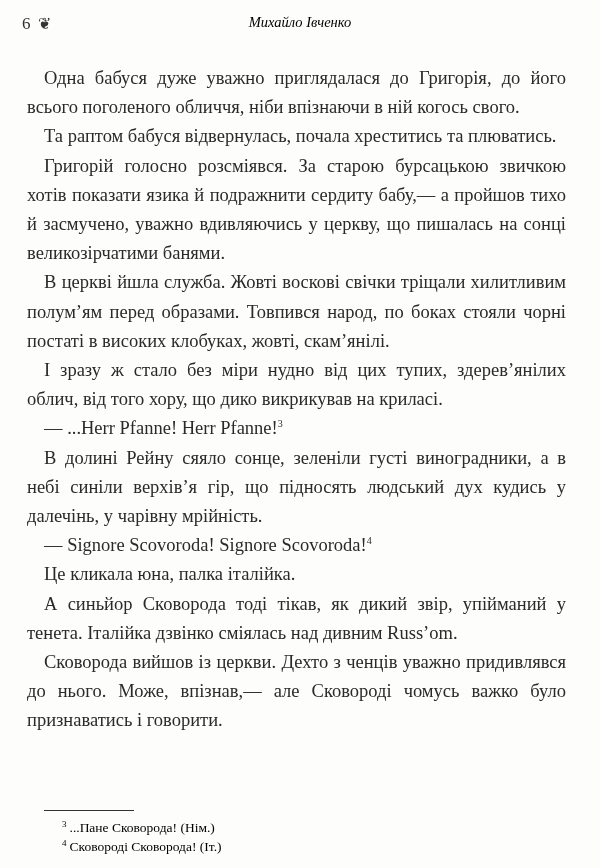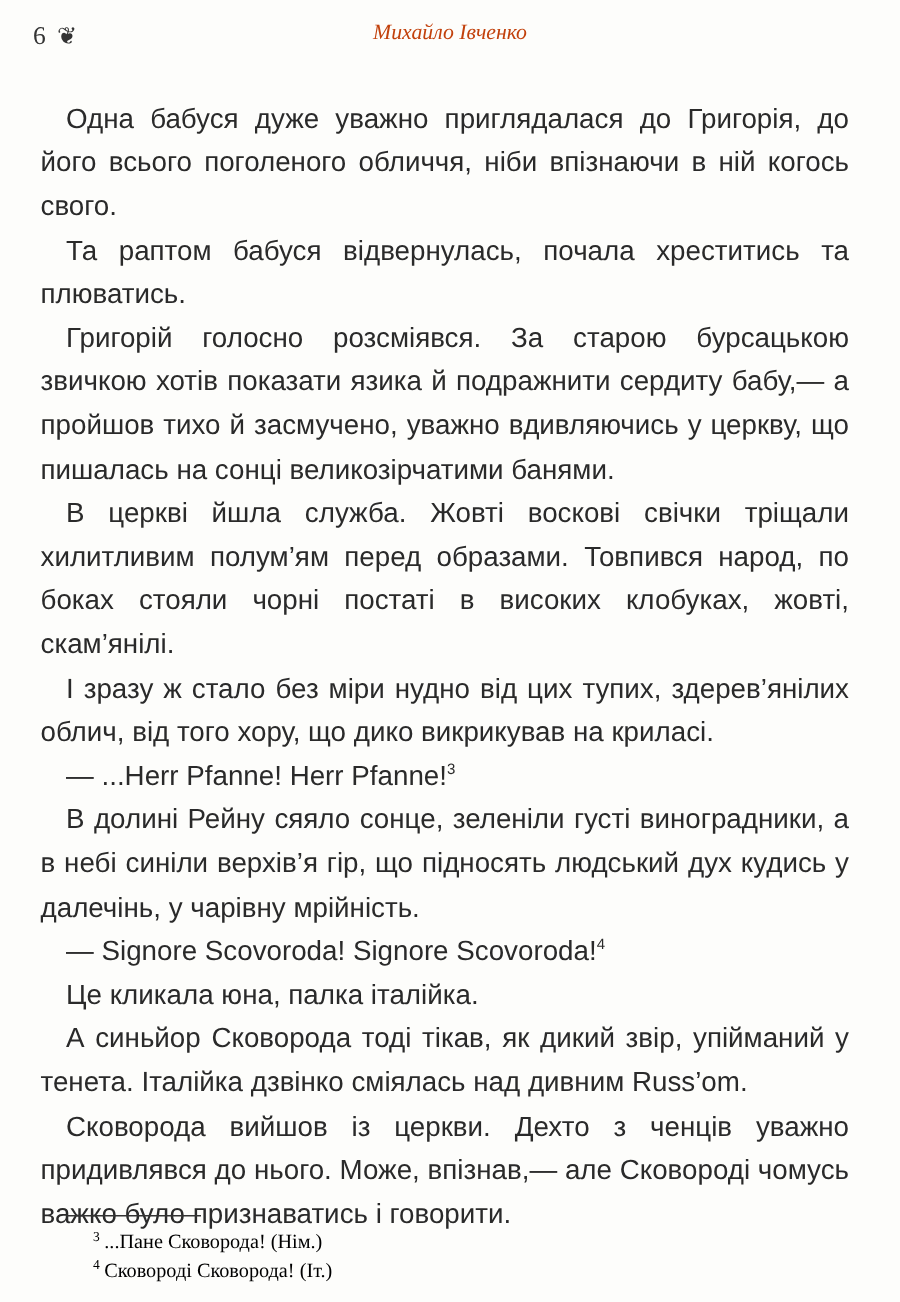--- a/index.html
+++ b/index.html
@@ -6,24 +6,24 @@
   body {
     width:600px; height:868px; overflow:hidden;
     background:#fdfdfb;
     font-family:"DejaVu Serif", serif;
     color:#2a2a2a;
     position:relative;
   }
   .header { position:absolute; top:12px; left:0; width:600px; height:24px; }
   .page-num { position:absolute; left:22px; top:2px; font-size:17px; font-family:"Liberation Serif", serif; color:#333; }
   .ornament { position:absolute; left:38px; top:2px; font-size:16px; color:#333; }
-  .running-title { position:absolute; left:0; width:600px; text-align:center; top:2px; font-size:14.5px; font-style:italic; font-family:"Liberation Serif", serif; color:#c2410c; }
+  .running-title { position:absolute; left:0; width:600px; text-align:center; top:2px; font-size:14.5px; font-style:italic; font-family:"Liberation Serif", serif; color:#000000; }
   .body-text { position:absolute; left:27px; top:64px; width:539px; }
   .para {
-    margin:0; font-family:Liberation Sans, sans-serif;
+    margin:0; font-family:Liberation Serif, serif;
     font-size:18.5px; line-height:29.2px;
     text-align:justify; text-indent:17px;
   }
   .sup { font-size:10px; vertical-align:super; line-height:0; }
   .fn-rule { position:absolute; left:44px; top:810px; width:90px; border-top:1px solid #333; }
   .footnotes { position:absolute; left:62px; top:818px; font-family:"Liberation Serif", serif; font-size:13.5px; line-height:19px; color:#000000; }
   .fn-mark { font-size:9px; vertical-align:super; line-height:0; margin-right:3px; }
 </style>
 </head>
 <body>

